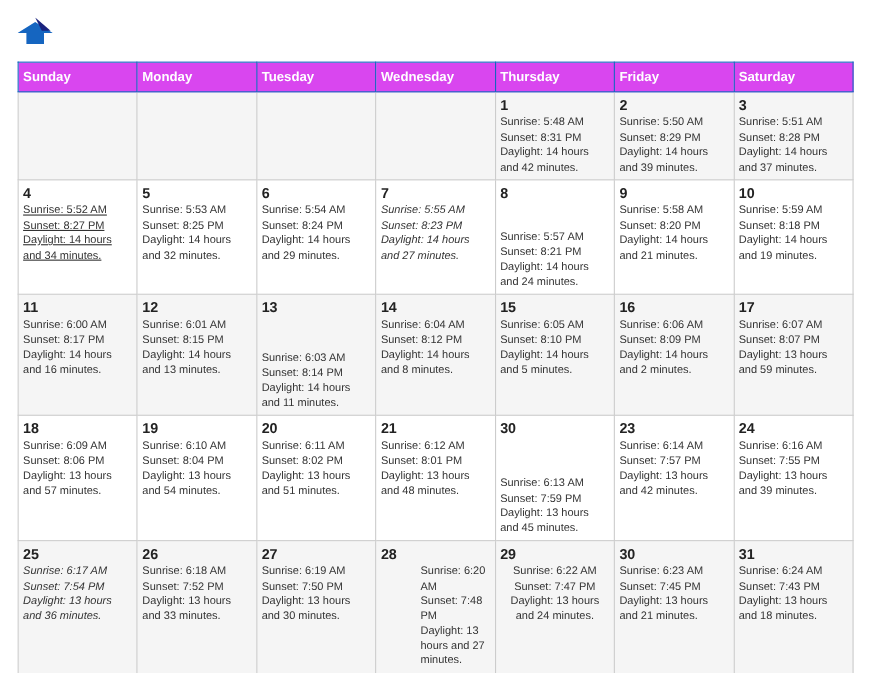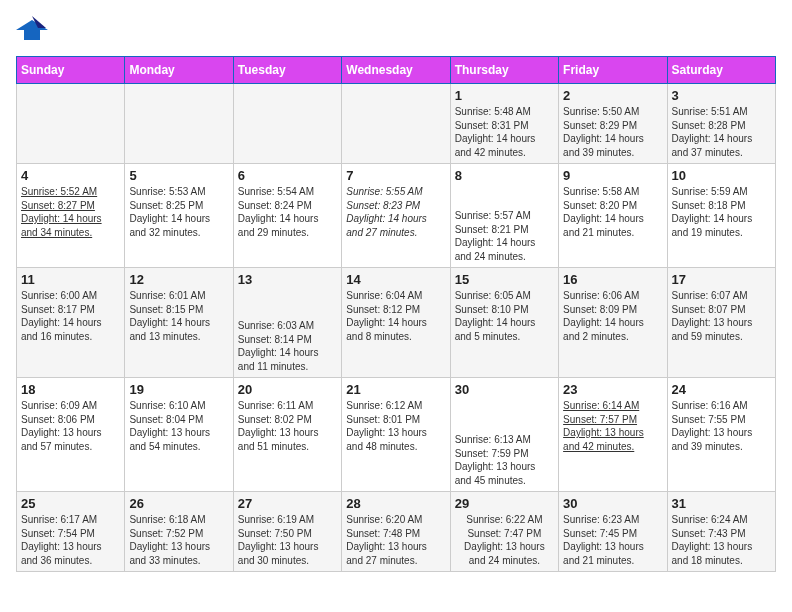--- a/index.html
+++ b/index.html
@@ -251,53 +251,53 @@
 Daylight: 13 hours and 48 minutes.</div>
         </td>
         <td>
           <div class="day-num">30</div>
           <div class="cell-content" style="white-space: pre-line; margin-top: 36px;">Sunrise: 6:13 AM
 Sunset: 7:59 PM
 Daylight: 13 hours and 45 minutes.</div>
         </td>
         <td>
           <div class="day-num">23</div>
-          <div class="cell-content" style="white-space: pre-line; text-decoration: underline;">Sunrise: 6:14 AM
+          <div class="cell-content" style="white-space: pre-line;">Sunrise: 6:14 AM
 Sunset: 7:57 PM
 Daylight: 13 hours and 42 minutes.</div>
         </td>
         <td>
           <div class="day-num">24</div>
           <div class="cell-content" style="white-space: pre-line;">Sunrise: 6:16 AM
 Sunset: 7:55 PM
 Daylight: 13 hours and 39 minutes.</div>
         </td>
       </tr>
       <tr>
         <td>
           <div class="day-num">25</div>
-          <div class="cell-content" style="white-space: pre-line;">Sunrise: 6:17 AM
+          <div class="cell-content" style="white-space: pre-line; font-style: italic;">Sunrise: 6:17 AM
 Sunset: 7:54 PM
 Daylight: 13 hours and 36 minutes.</div>
         </td>
         <td>
           <div class="day-num">26</div>
           <div class="cell-content" style="white-space: pre-line;">Sunrise: 6:18 AM
 Sunset: 7:52 PM
 Daylight: 13 hours and 33 minutes.</div>
         </td>
         <td>
           <div class="day-num">27</div>
           <div class="cell-content" style="white-space: pre-line;">Sunrise: 6:19 AM
 Sunset: 7:50 PM
 Daylight: 13 hours and 30 minutes.</div>
         </td>
         <td>
           <div class="day-num">28</div>
-          <div class="cell-content" style="white-space: pre-line;">Sunrise: 6:20 AM
+          <div class="cell-content" style="white-space: pre-line; margin-left: 36px;">Sunrise: 6:20 AM
 Sunset: 7:48 PM
 Daylight: 13 hours and 27 minutes.</div>
         </td>
         <td>
           <div class="day-num">29</div>
           <div class="cell-content" style="white-space: pre-line; text-align: center;">Sunrise: 6:22 AM
 Sunset: 7:47 PM
 Daylight: 13 hours and 24 minutes.</div>
         </td>
         <td>

